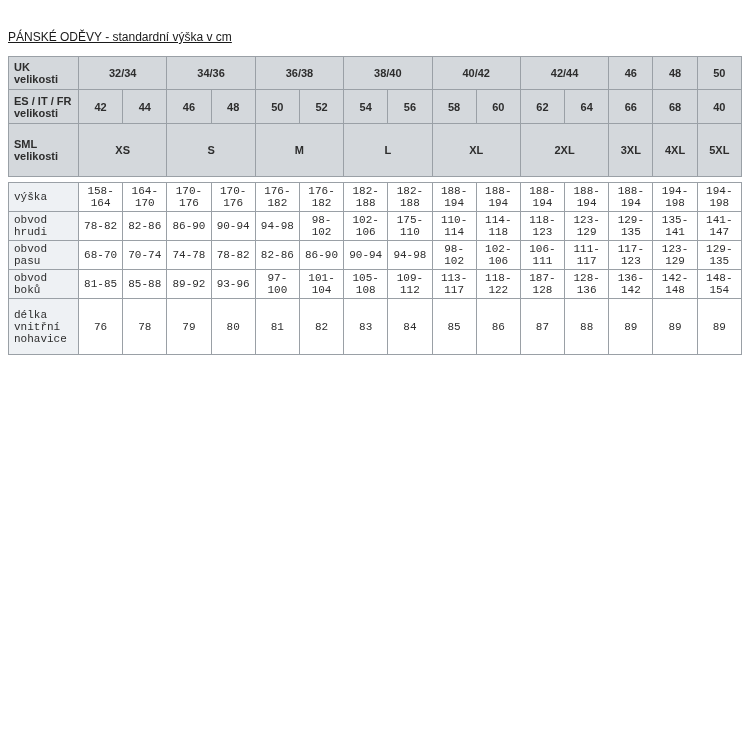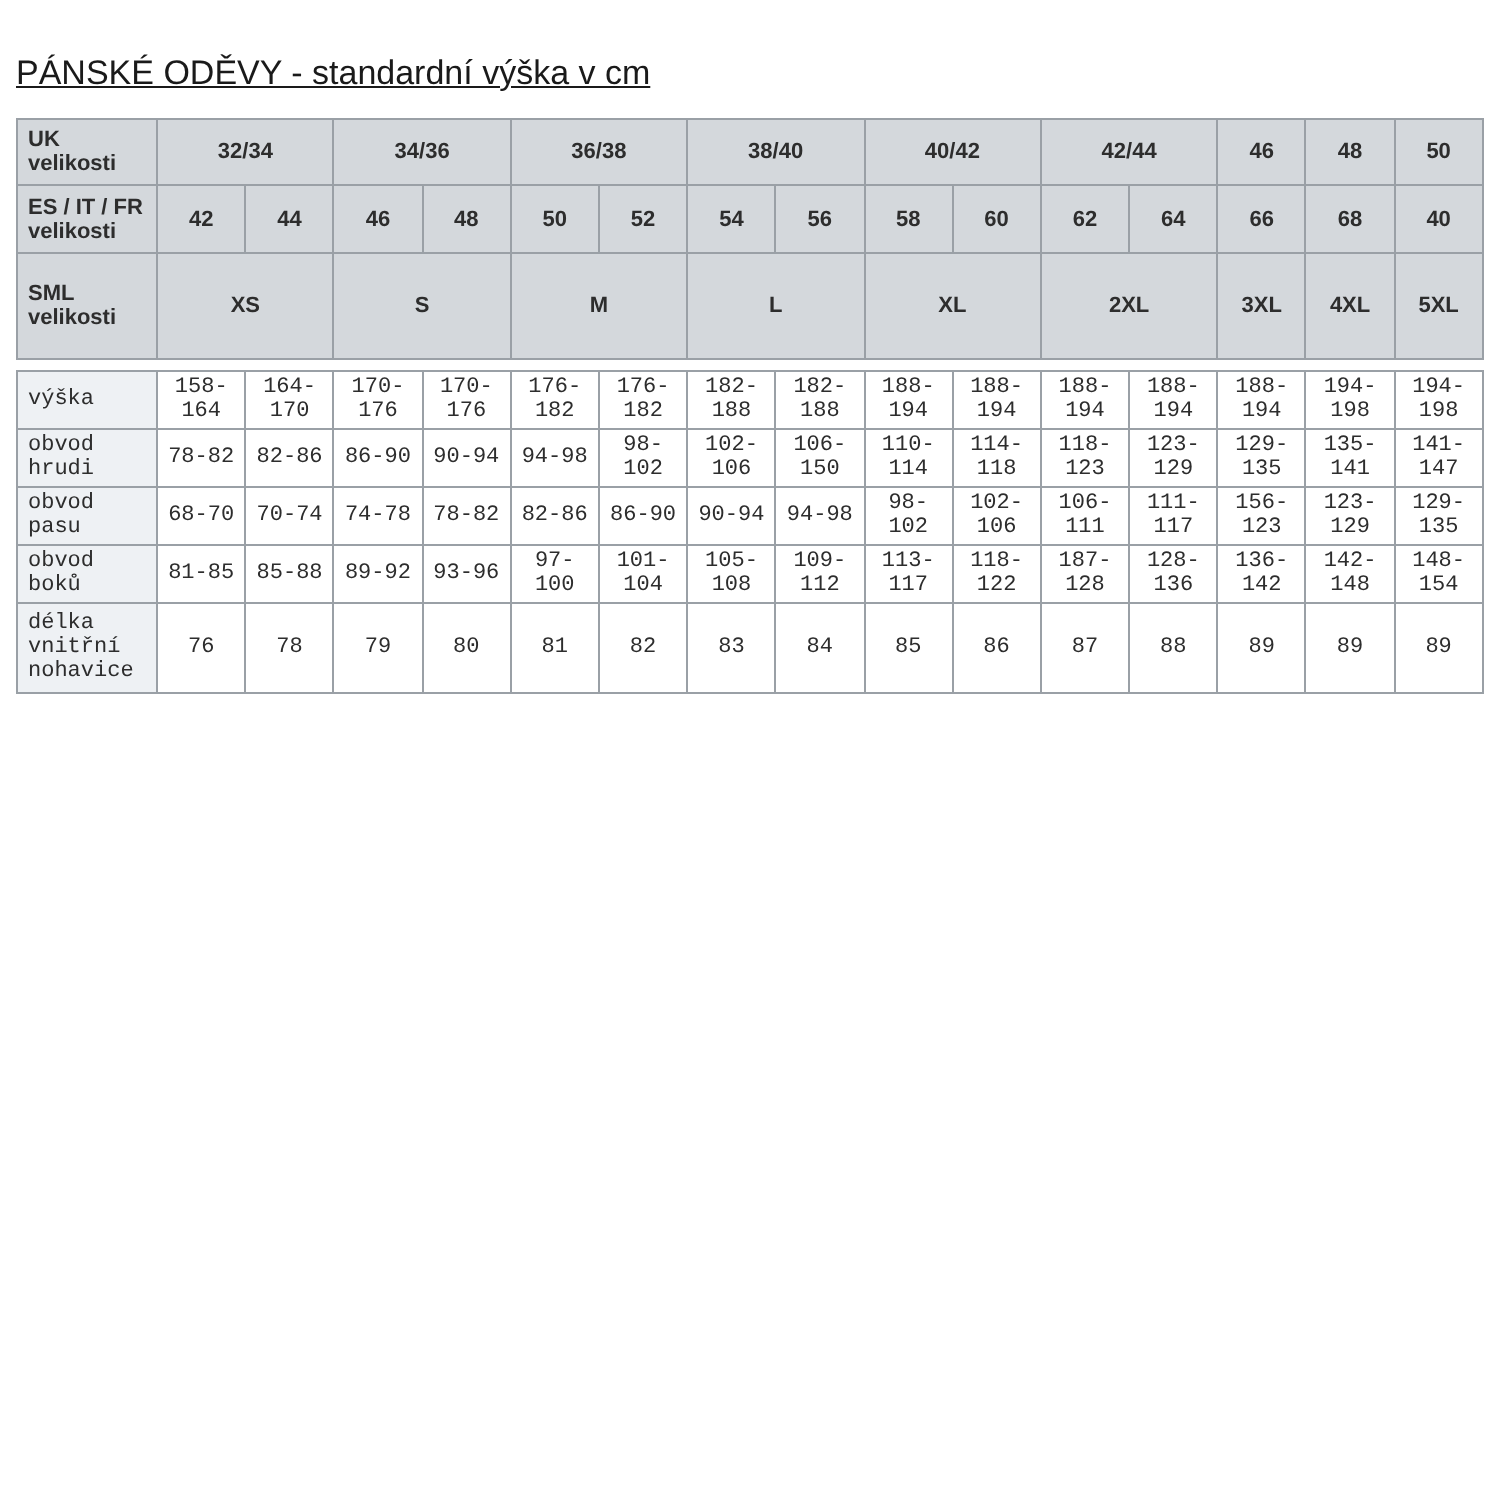--- a/index.html
+++ b/index.html
@@ -1,20 +1,20 @@
 <!DOCTYPE html>
 <html style="--header_bg: #d4d8dc; --label_bg: #eef1f4; --border: #9aa0a6; --text: #2d2d2d; --title: #1a1a1a;"><head>
 <meta charset="utf-8">
 <style>
   html, body { margin: 0; padding: 0; background: #ffffff; }
   body { font-family: "Liberation Sans", sans-serif; width: 750px; height: 750px; }
   .page { width: 734px; margin: 27px 0 0 8px; }
   .title {
     display: inline-block;
-    font-size: 17px;
+    font-size: 12px;
     font-weight: 400;
     color: var(--title, #1a1a1a);
     text-decoration: underline;
     margin: 0 0 12px 0;
   }
   table.size-table {
     border-collapse: collapse;
     table-layout: fixed;
     width: 734px;
     font-size: 11px;
@@ -28,21 +28,21 @@
   }
   .size-table .lbl { text-align: left; padding-left: 5px; width: 61px; }
   .size-table .val { text-align: center; }
   table.head th { background: var(--header_bg, #d4d8dc); font-weight: bold; }
   table.head tr:nth-child(1) { height: 33px; }
   table.head tr:nth-child(2) { height: 34px; }
   table.head tr:nth-child(3) { height: 53px; }
   table.head tr:nth-child(4) { height: 28px; padding-left: 40px; }
   table.body { margin-top: 5px; }
   table.body tr { height: 27px; font-family: Liberation Mono, monospace; }
-  table.body tr:last-child { height: 45px; }
+  table.body tr:last-child { height: 56px; }
   table.body th.lbl { background: var(--label_bg, #eef1f4); font-weight: normal; }
   table.body td.val { background: #ffffff; }
 </style>
 </head>
 <body>
 
 <div class="page">
   <div class="title">PÁNSKÉ ODĚVY - standardní výška v cm</div>
 
   <table class="size-table head">
@@ -114,21 +114,21 @@
         </tr>
         <tr>
           <th class="lbl">obvod hrudi</th>
           <td class="val">78-82</td>
           <td class="val">82-86</td>
           <td class="val">86-90</td>
           <td class="val">90-94</td>
           <td class="val">94-98</td>
           <td class="val">98-102</td>
           <td class="val">102-106</td>
-          <td class="val">106-150</td>
+          <td class="val">175-110</td>
           <td class="val">110-114</td>
           <td class="val">114-118</td>
           <td class="val">118-123</td>
           <td class="val">123-129</td>
           <td class="val">129-135</td>
           <td class="val">135-141</td>
           <td class="val">141-147</td>
         </tr>
         <tr>
           <th class="lbl">obvod pasu</th>
@@ -137,21 +137,21 @@
           <td class="val">74-78</td>
           <td class="val">78-82</td>
           <td class="val">82-86</td>
           <td class="val">86-90</td>
           <td class="val">90-94</td>
           <td class="val">94-98</td>
           <td class="val">98-102</td>
           <td class="val">102-106</td>
           <td class="val">106-111</td>
           <td class="val">111-117</td>
-          <td class="val">156-123</td>
+          <td class="val">117-123</td>
           <td class="val">123-129</td>
           <td class="val">129-135</td>
         </tr>
         <tr>
           <th class="lbl">obvod boků</th>
           <td class="val">81-85</td>
           <td class="val">85-88</td>
           <td class="val">89-92</td>
           <td class="val">93-96</td>
           <td class="val">97-100</td>

